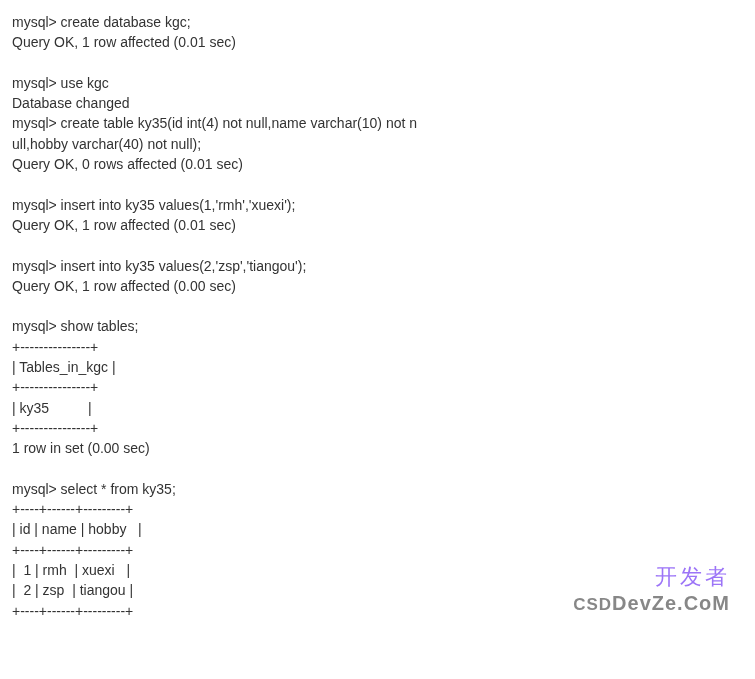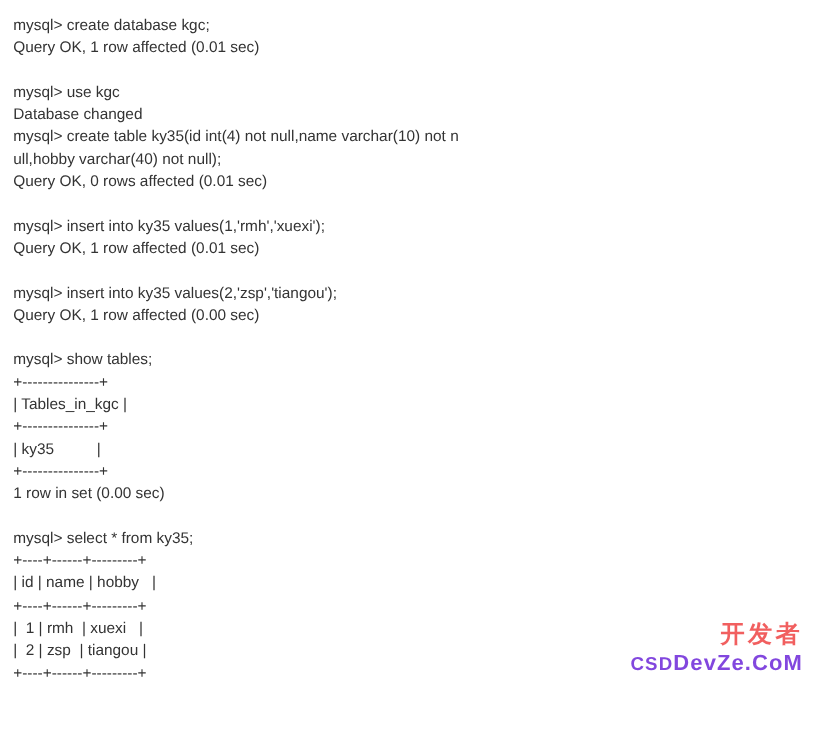--- a/index.html
+++ b/index.html
@@ -22,29 +22,29 @@
     .watermark {
       position: absolute;
       bottom: 15px;
       right: 25px;
       font-family: Arial, sans-serif;
       text-align: right;
       pointer-events: none;
     }
     .watermark .line1 {
       font-size: 22px;
-      font-weight: bold;
-      color: #ef4444;
+      font-weight: normal;
+      color: #8b5cf6;
       letter-spacing: 3px;
       opacity: 0.85;
     }
     .watermark .line2 {
       font-size: 20px;
       font-weight: bold;
-      color: #6d28d9;
+      color: #737373;
       letter-spacing: 1px;
       opacity: 0.85;
       margin-top: -4px;
     }
     .watermark .line2 .small {
       font-size: 17px;
     }
   </style>
 </head>
 <body>

